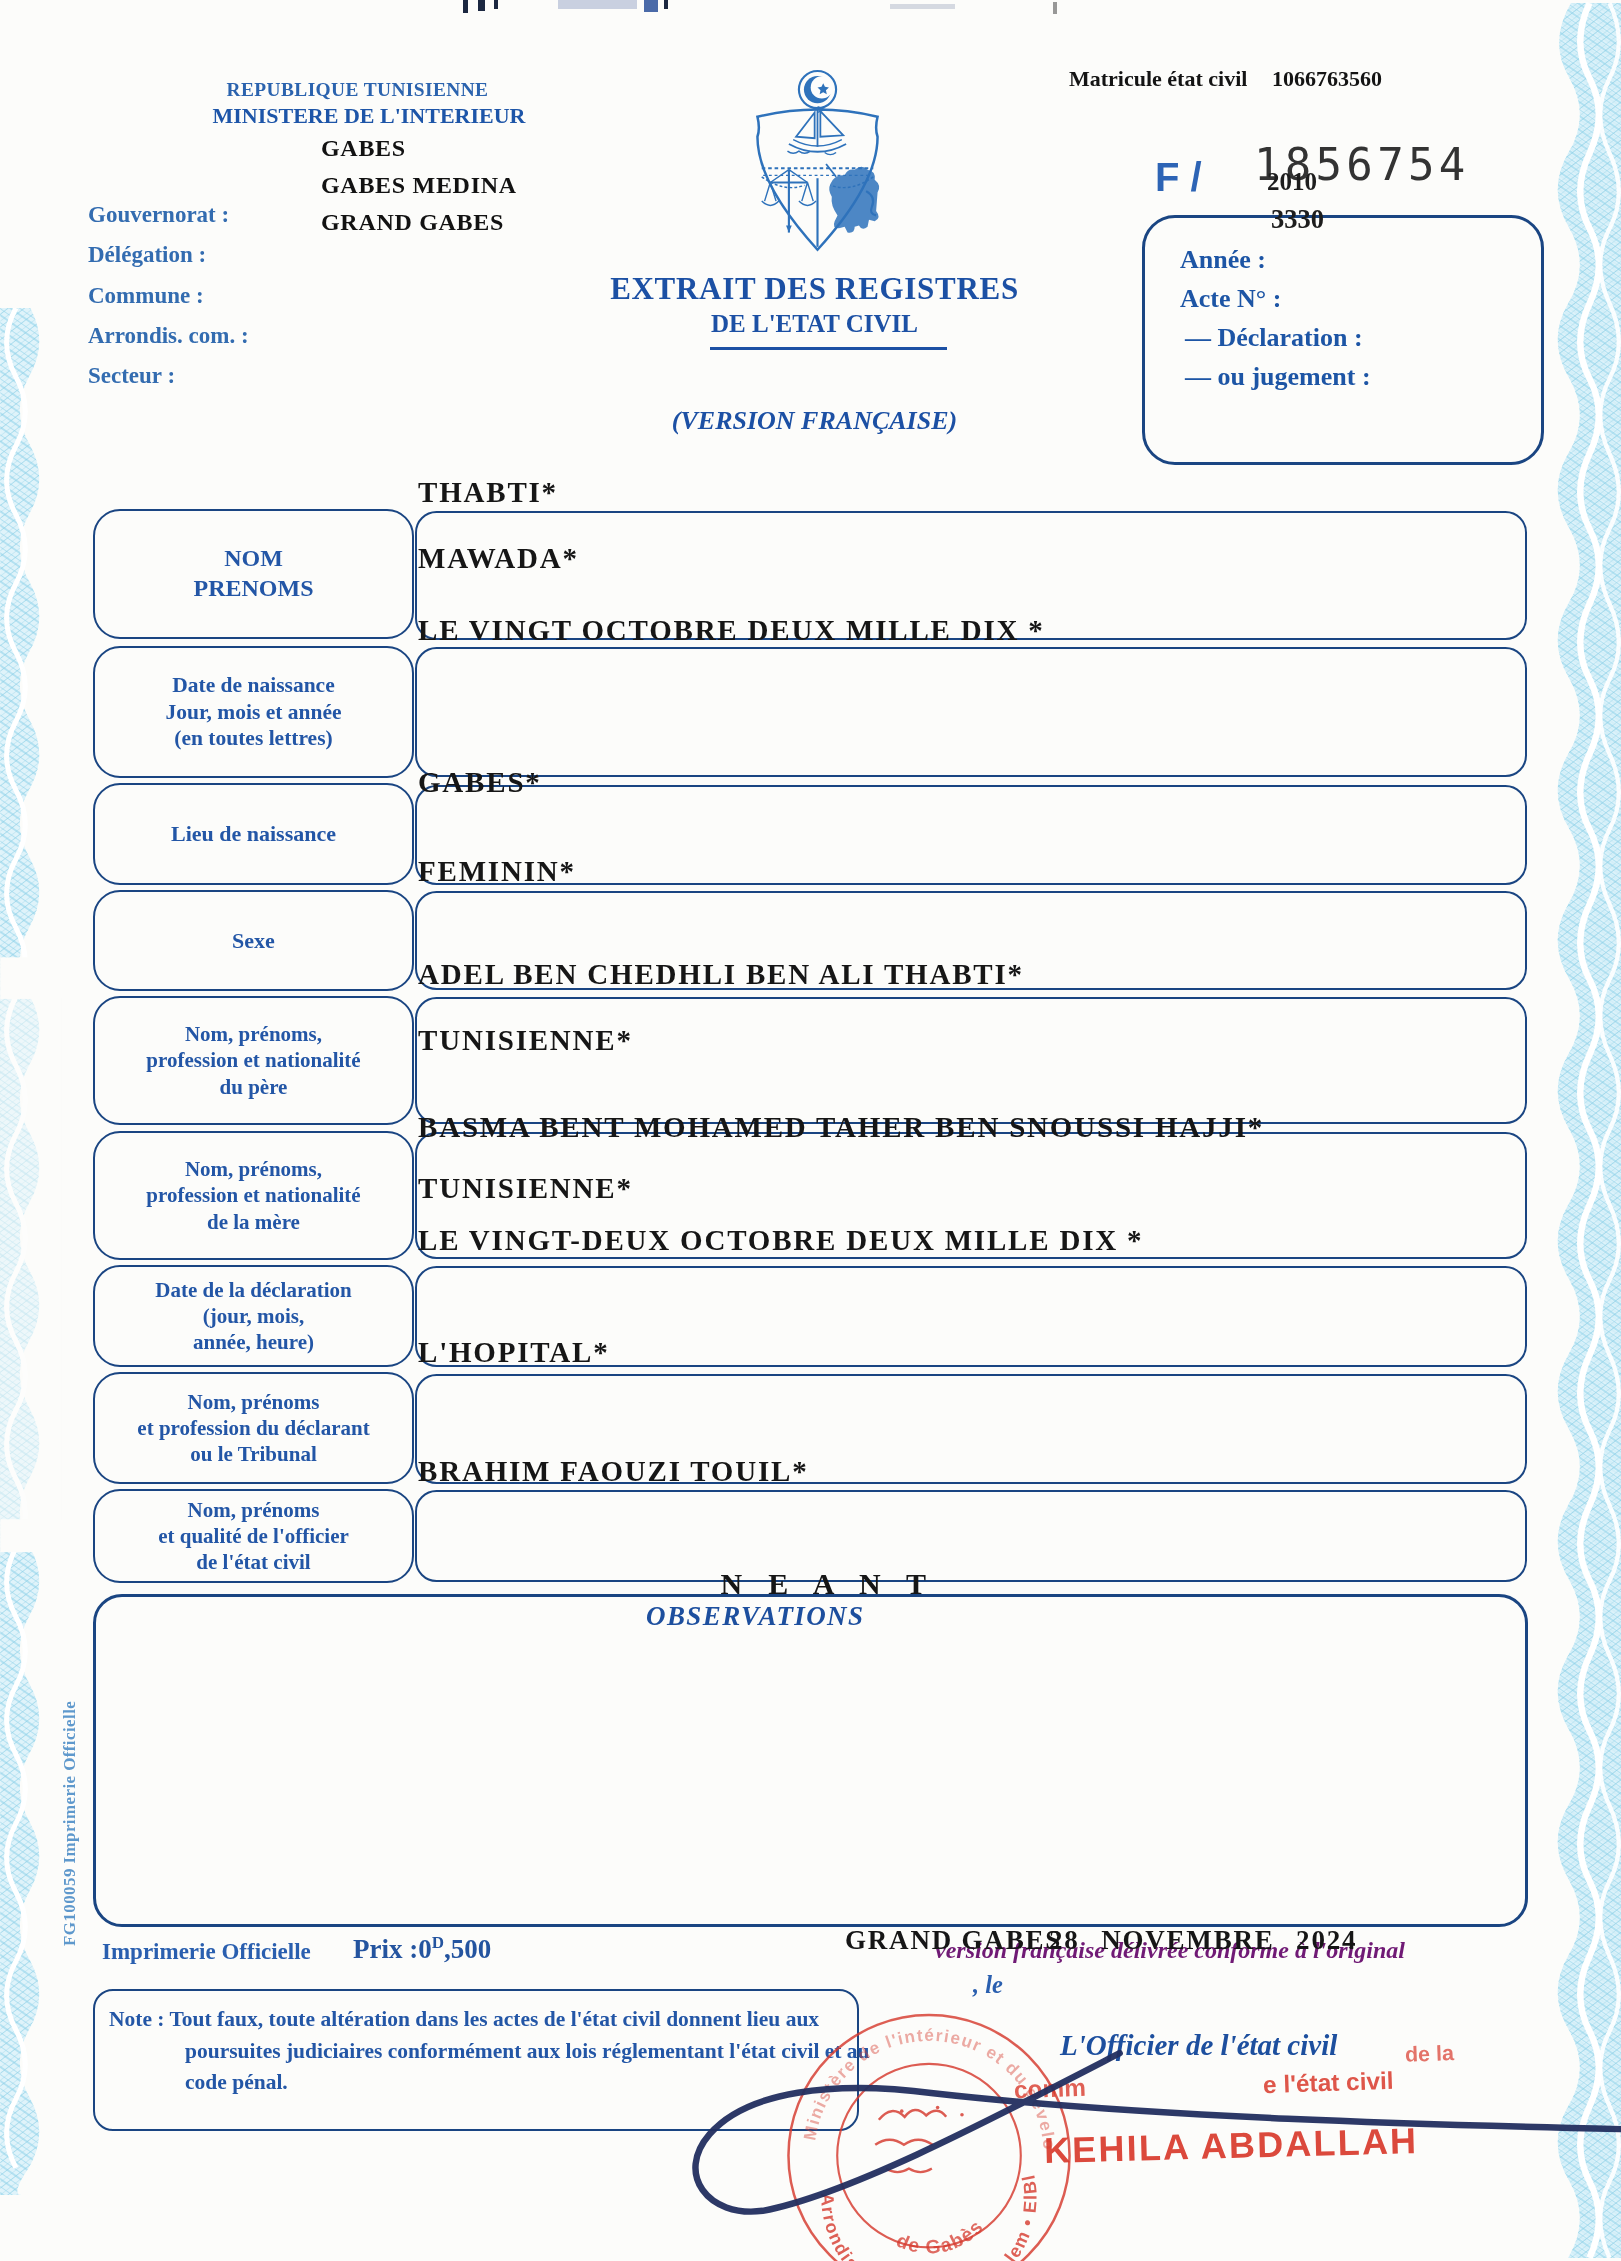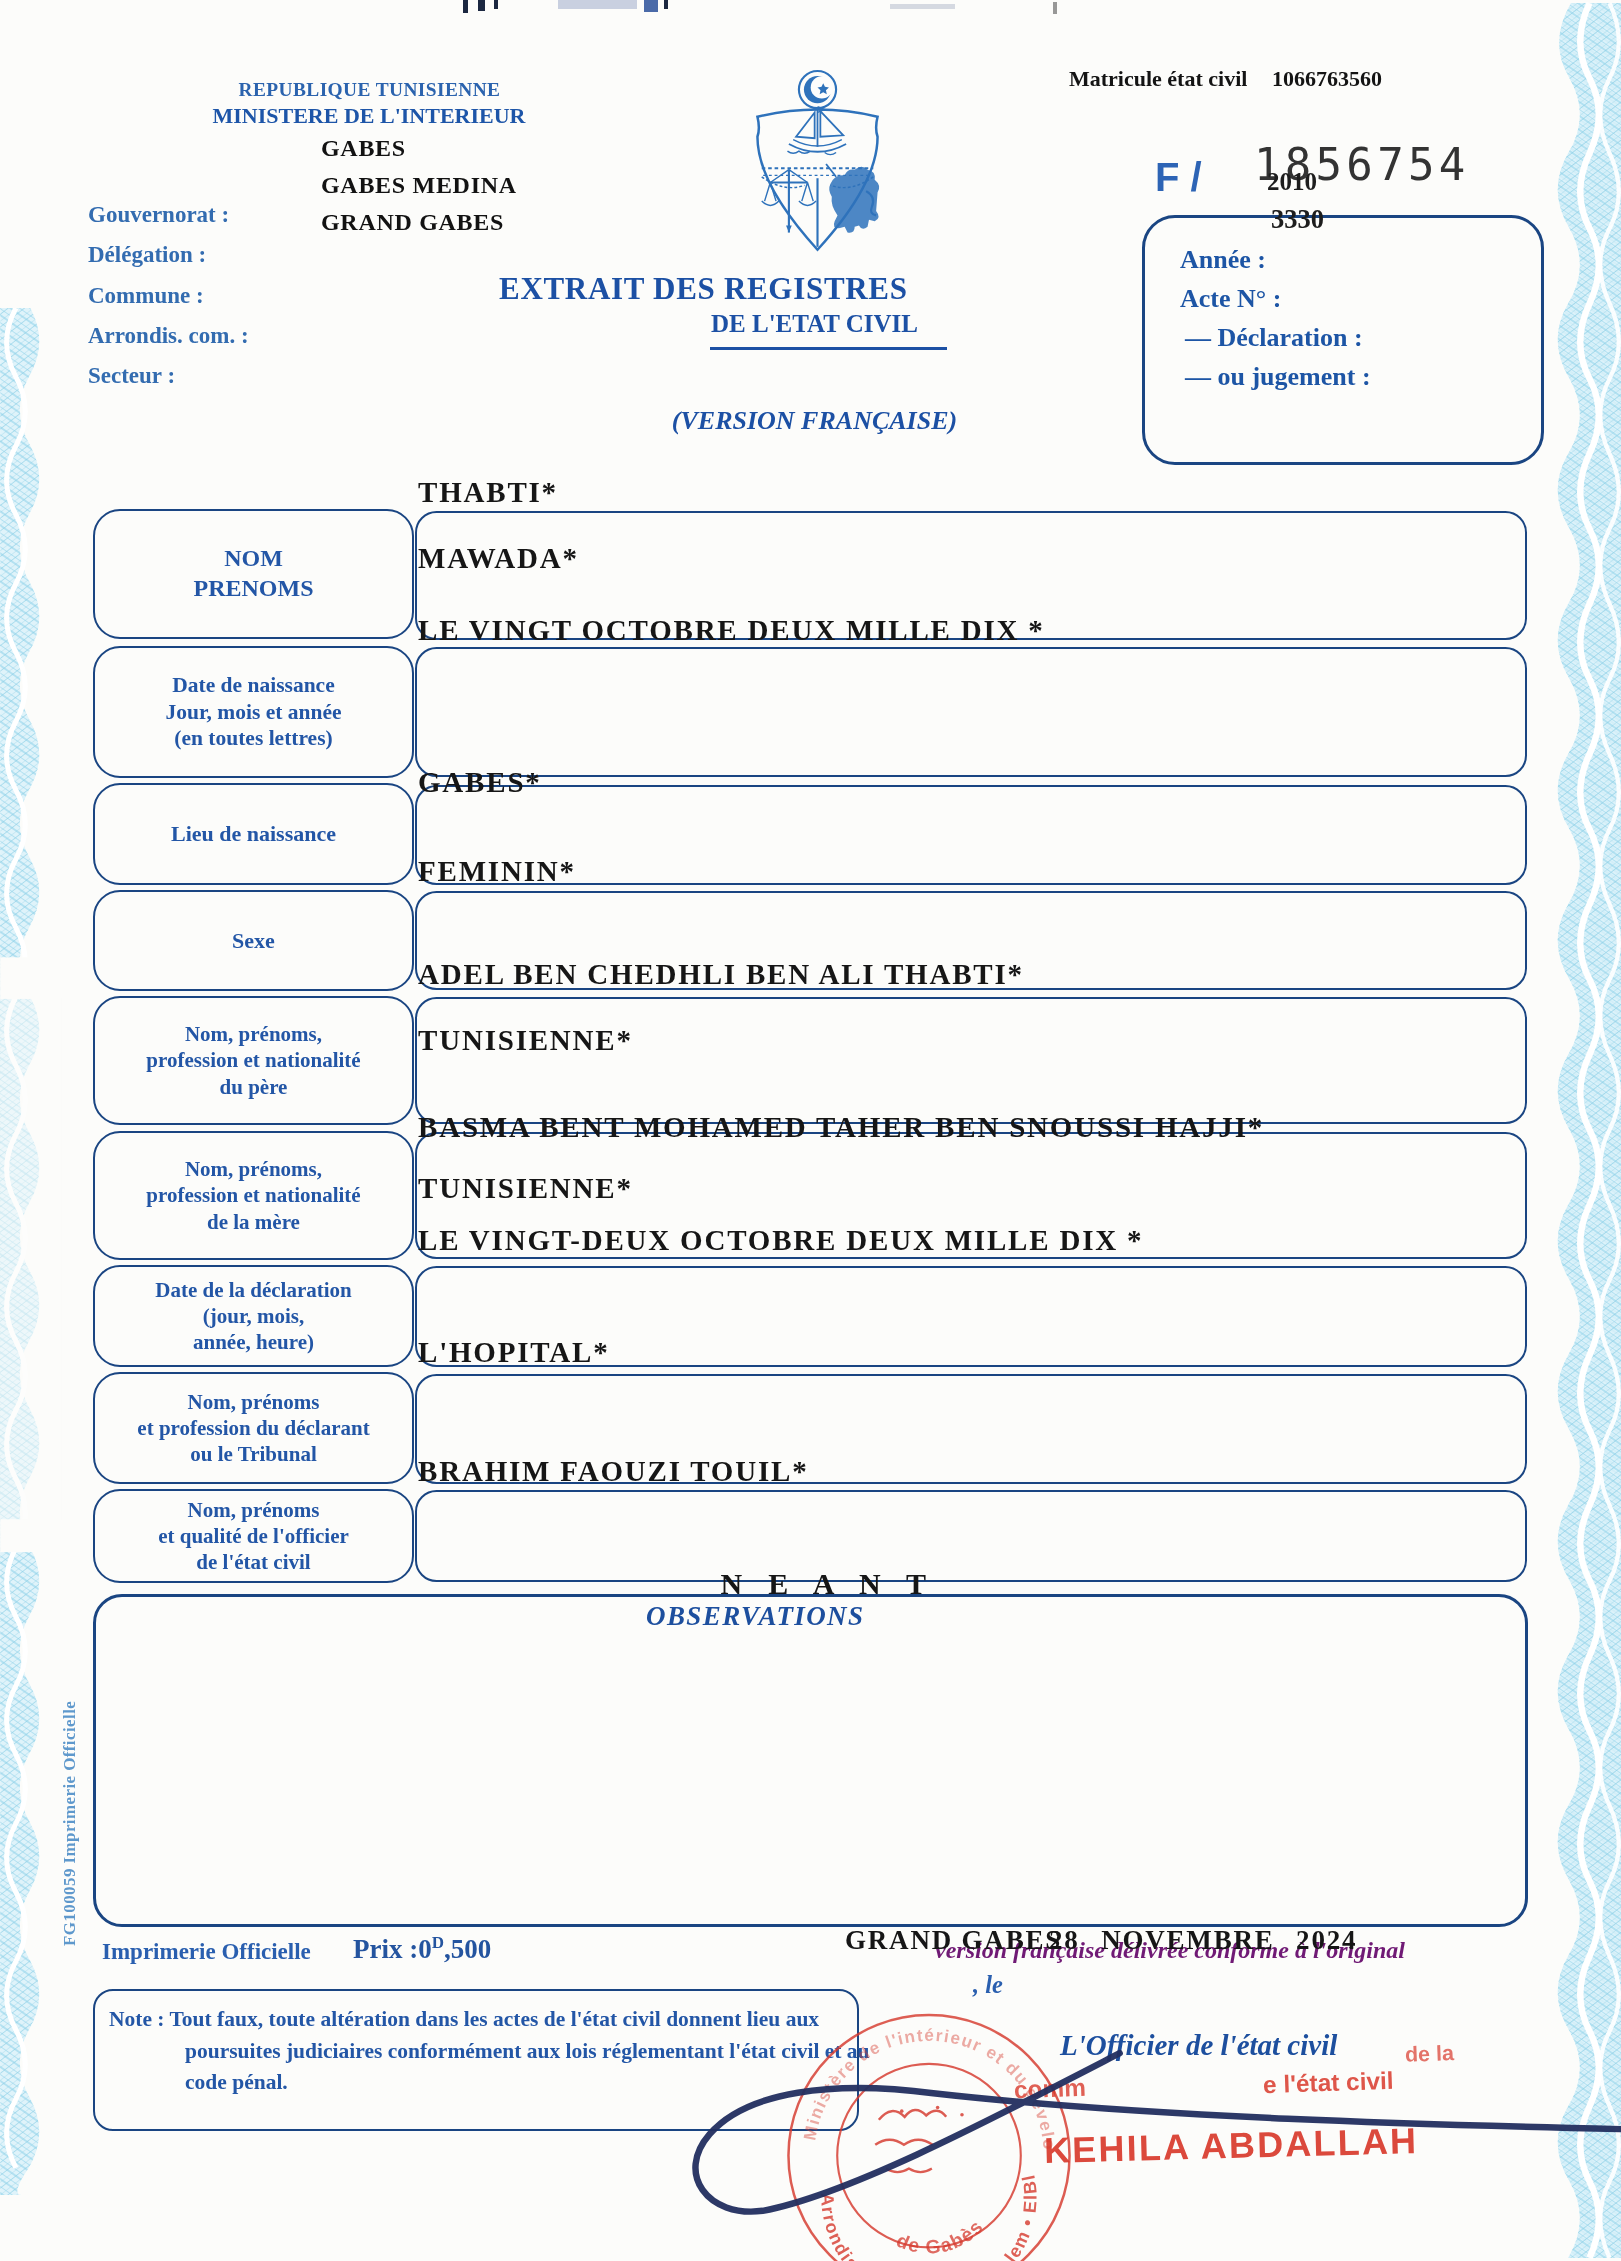--- a/index.html
+++ b/index.html
@@ -61,21 +61,21 @@
 
   <div class="topmark" style="left:463px;top:0;width:5px;height:13px;background:#1b2740;"></div>
   <div class="topmark" style="left:478px;top:0;width:6.5px;height:10.8px;background:#1b2740;"></div>
   <div class="topmark" style="left:494px;top:0;width:3.6px;height:9.3px;background:#1b2740;"></div>
   <div class="topmark" style="left:558px;top:0;width:79px;height:8.6px;background:#8b9cc0;opacity:.45;"></div>
   <div class="topmark" style="left:644px;top:0;width:14.3px;height:11.5px;background:#4a6aa8;"></div>
   <div class="topmark" style="left:664px;top:0;width:4.3px;height:9.3px;background:#1b2740;"></div>
   <div class="topmark" style="left:890px;top:4.3px;width:65px;height:4.3px;background:#9aa6bc;opacity:.4;"></div>
   <div class="topmark" style="left:1053px;top:2.2px;width:3.6px;height:11.5px;background:#555;opacity:.6;"></div>
 
-  <div class="abs" style="left:172px;top:79px;width:395px;text-align:center;color:#2b63ae;font-size:19.4px;font-weight:600;letter-spacing:0.4px;">REPUBLIQUE TUNISIENNE</div>
+  <div class="abs" style="left:160px;top:79px;width:395px;text-align:center;color:#2b63ae;font-size:19.4px;font-weight:600;letter-spacing:0.4px;">REPUBLIQUE TUNISIENNE</div>
   <div class="abs" style="left:161px;top:103px;width:416px;text-align:center;color:#1d55a8;font-size:22px;font-weight:700;">MINISTERE DE L'INTERIEUR</div>
 
   <div class="officeline" style="left:321px;top:135px;">GABES</div>
   <div class="officeline" style="left:321px;top:172px;">GABES MEDINA</div>
   <div class="officeline" style="left:321px;top:209px;">GRAND GABES</div>
 
   <div class="adminlbl" style="left:88px;top:202px;">Gouvernorat :</div>
   <div class="adminlbl" style="left:88px;top:242px;">Délégation :</div>
   <div class="adminlbl" style="left:88px;top:283px;">Commune :</div>
   <div class="adminlbl" style="left:88px;top:323px;">Arrondis. com. :</div>
@@ -105,21 +105,21 @@
       <path d="M60,238 l-4,-10 h8 Z" fill="#2e72bb" stroke="none"></path>
       <path d="M60,150 L34,168 M60,150 L86,168" stroke-width="2"></path>
       <path d="M34,168 L26,194 M34,168 L42,194 M22,194 Q34,206 46,194" stroke-width="2"></path>
       <path d="M86,168 L78,194 M86,168 L94,194 M74,194 Q86,206 98,194" stroke-width="2"></path>
       <path d="M118,170 q6,-14 20,-12 q4,-10 14,-8 q10,-8 18,0 q12,2 10,14 q10,8 4,18 l-2,26 q8,10 -2,14 l-8,-2 -2,10 q-8,6 -12,-2 l-6,2 q0,10 -10,8 l-4,-8 -8,2 q-10,0 -6,-10 l4,-8 q-10,-14 -8,-26 q-6,-10 -2,-18 Z" fill="#2e72bb" stroke="none" opacity=".85"></path>
       <path d="M168,180 q14,8 8,22 q-4,10 6,12" stroke-width="3"></path>
       <path d="M126,160 L112,142" stroke-width="2.5"></path>
     </g>
   </svg>
 
-  <div class="abs titleblue" style="left:499px;top:271px;width:631px;font-size:31px;font-weight:700;letter-spacing:0.7px;">EXTRAIT DES REGISTRES</div>
+  <div class="abs titleblue" style="left:499px;top:271px;width:631px;text-align:center;font-size:31px;font-weight:700;letter-spacing:0.7px;">EXTRAIT DES REGISTRES</div>
   <div class="abs titleblue" style="left:499px;top:310px;width:631px;text-align:center;font-size:25px;font-weight:700;">DE L'ETAT CIVIL</div>
   <div class="abs" style="left:710px;top:347px;width:237px;height:2.9px;background:#1c50a4;"></div>
   <div class="abs titleblue ital" style="left:499px;top:406px;width:631px;text-align:center;font-size:26px;font-weight:700;">(VERSION FRANÇAISE)</div>
 
   <div class="abs" style="left:1069px;top:66px;font-size:22px;font-weight:700;color:#141414;white-space:nowrap;">
     <span>Matricule état civil</span>
     <span style="margin-left:19px;">1066763560</span>
   </div>
   <div class="abs" style="left:1155px;top:155px;font-family:'Liberation Sans',sans-serif;font-size:40px;font-weight:700;color:#2d64b5;z-index:5;">F /</div>
   <div class="abs" style="left:1254px;top:139px;font-family:'DejaVu Sans Mono',monospace;font-size:44px;font-weight:500;color:#333;letter-spacing:4.3px;z-index:4;">1856754</div>

